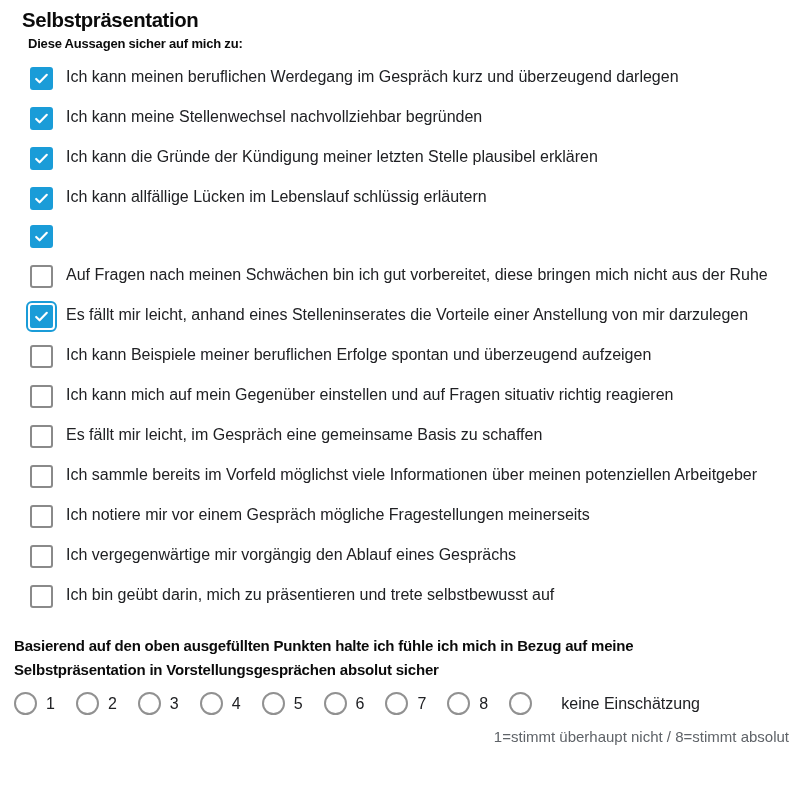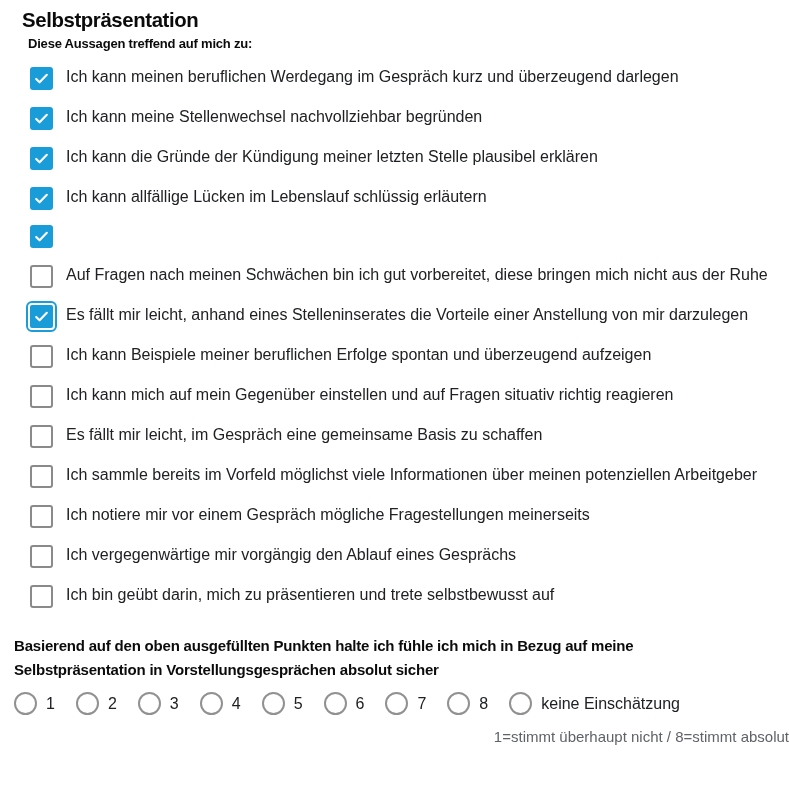--- a/index.html
+++ b/index.html
@@ -39,34 +39,34 @@
   .check-label{
     margin-left:13px;font-size:16px;line-height:26px;max-width:706px;color:var(--text);
   }
   .rating{margin:26px 0 0 14px;}
   .rating-question{
     font-size:15px;font-weight:bold;line-height:24px;max-width:680px;
     color:#0b0b0b;letter-spacing:-0.2px;margin:0 0 10px 0;
   }
   .radio-row{display:flex;align-items:center;margin:0 0 13px 0;}
   .radio-option{display:flex;align-items:center;margin-right:21px;}
-  .radio-option:last-child{margin-right:0;}
+  .radio-option:last-child{margin-right:0;gap:20px;}
   .radio{
     flex:none;width:23px;height:23px;border-radius:50%;
     border:2px solid var(--radio-border);background:#fff;cursor:pointer;
   }
   .radio-label{margin-left:9px;font-size:16px;color:var(--text);}
   .legend{font-size:15px;color:var(--legend);margin-left:0;text-align:right;}
 </style>
 </head>
 <body>
 
 <div class="page">
   <h1 class="page-title">Selbstpräsentation</h1>
-  <div class="subtitle">Diese Aussagen treffend auf mich zu:</div>
+  <div class="subtitle">Diese Aussagen sicher auf mich zu:</div>
 
   <div class="checklist" id="checklist">
   <div class="check-row">
     <span class="checkbox checked" role="checkbox" aria-checked="true">
       <svg class="check-icon" viewBox="0 0 24 24" aria-hidden="true">
         <path d="M4.5 12.6 L9.3 17.4 L19.5 6.8"></path>
       </svg>
     </span>
     <span class="check-label">Ich kann meinen beruflichen Werdegang im Gespräch kurz und überzeugend darlegen</span>
   </div>

